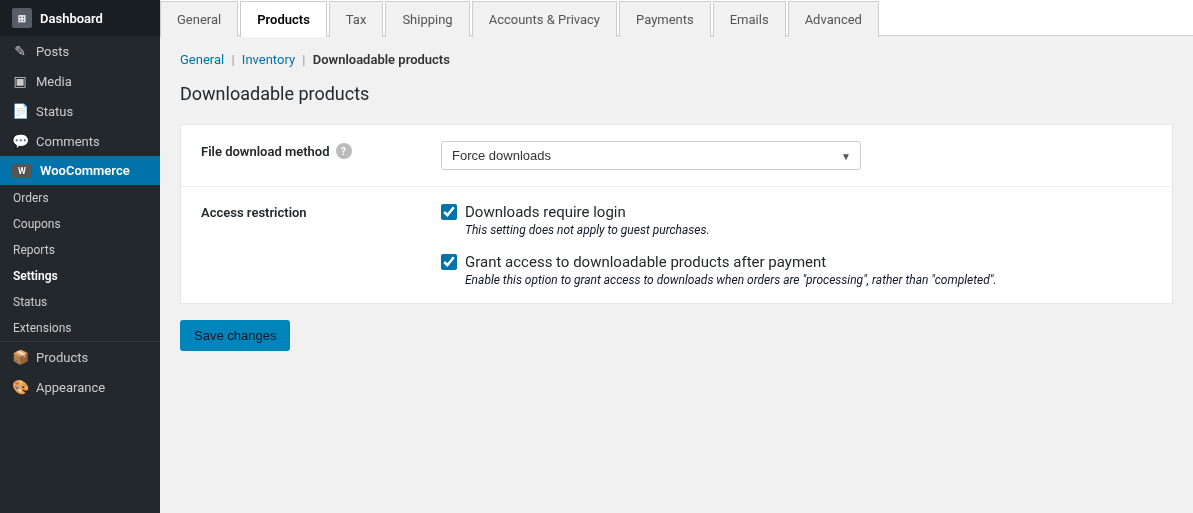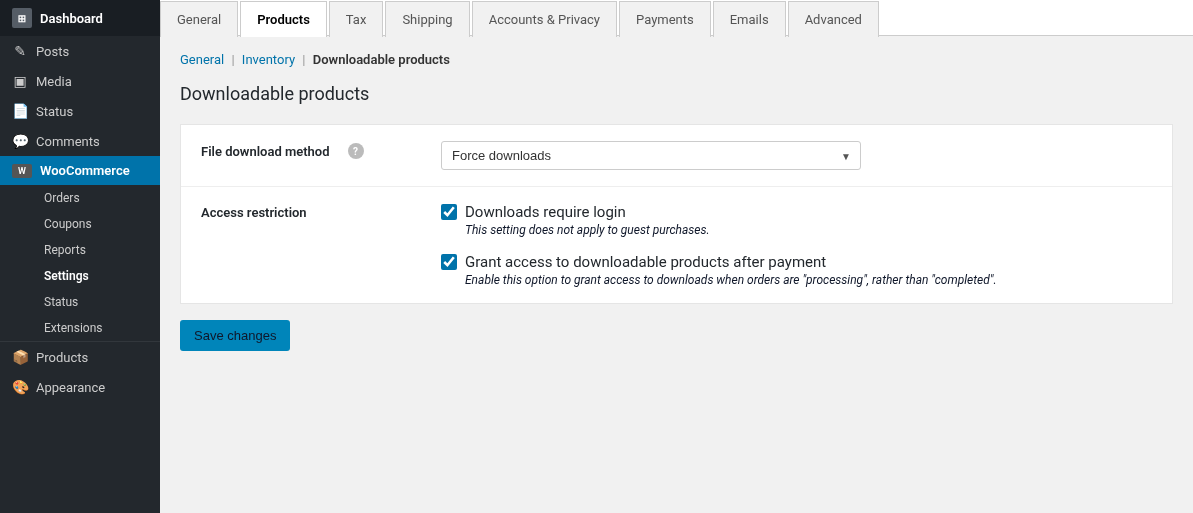--- a/index.html
+++ b/index.html
@@ -40,21 +40,21 @@
       color: #ccc;
       cursor: pointer;
       gap: 8px;
       font-size: 13px;
     }
     .sidebar-item .sidebar-icon { width: 16px; text-align: center; font-size: 14px; }
     .sidebar-section { border-top: 1px solid #32373c; }
     .sidebar-sub-item {
       display: flex;
       align-items: center;
-      padding: 6px 12px 6px 44px;
+      padding: 6px 12px 6px 13px;
       color: #ccc;
       cursor: pointer;
       font-size: 12px;
     }
     .sidebar-sub-item.active { color: #fff; font-weight: 600; }
     .woo-item {
       display: flex;
       align-items: center;
       padding: 7px 12px;
       background: #0073aa;
@@ -147,21 +147,21 @@
     }
     .settings-row:last-child { border-bottom: none; }
     .settings-label {
       width: 220px;
       flex-shrink: 0;
       font-weight: 600;
       font-size: 13px;
       color: #23282d;
       display: flex;
       align-items: center;
-      gap: 18px;
+      gap: 6px;
       padding-top: 2px;
     }
     .help-icon {
       width: 16px; height: 16px;
       border-radius: 50%;
       background: #bbb;
       color: #fff;
       font-size: 10px;
       display: flex; align-items: center; justify-content: center;
       cursor: pointer;

